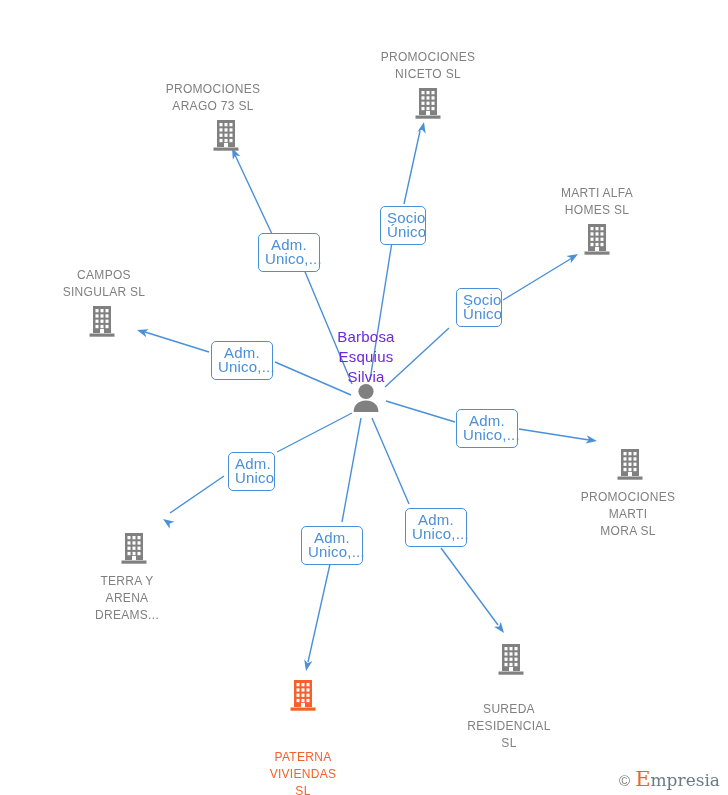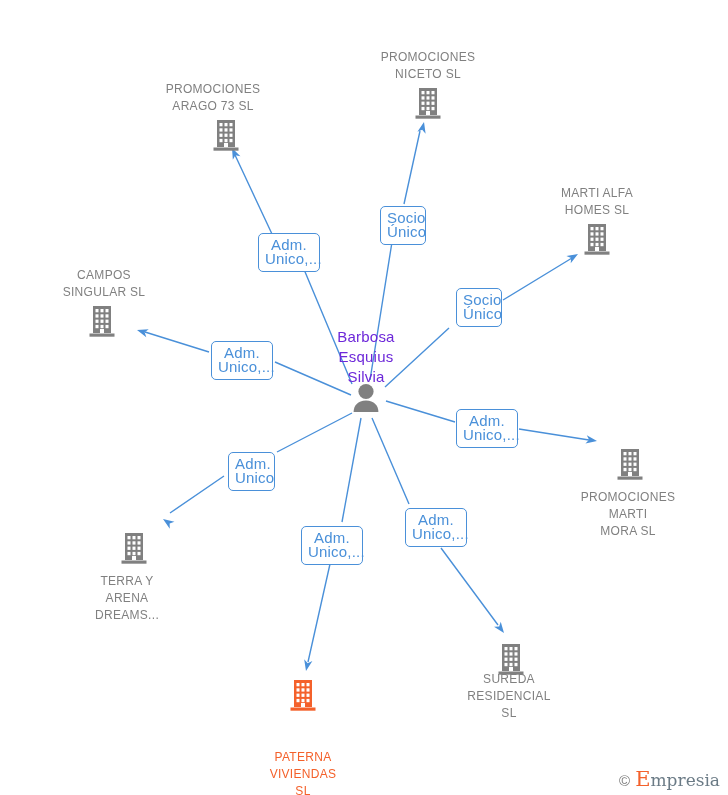--- a/index.html
+++ b/index.html
@@ -298,21 +298,21 @@
               <rect x="7.5" y="15.6" width="3" height="3.3" fill="#ffffff"></rect>
               <rect x="12.5" y="15.6" width="3" height="3.3" fill="#ffffff"></rect>
               <rect x="17.5" y="15.6" width="3" height="3.3" fill="#ffffff"></rect>
               <rect x="7.5" y="20.9" width="3" height="3.3" fill="#ffffff"></rect>
               <rect x="12.5" y="20.9" width="3" height="3.3" fill="#ffffff"></rect>
               <rect x="17.5" y="20.9" width="3" height="3.3" fill="#ffffff"></rect>
               <rect x="12" y="25" width="4" height="4" fill="#ffffff"></rect>
             </g>
           </svg></span>
       </div>
-      <div class="node node-label-wrap" style="left: 509px; top: 670px;"><span class="node-label">SUREDA
+      <div class="node node-label-wrap" style="left: 509px; top: 700px;"><span class="node-label">SUREDA
 RESIDENCIAL
 SL</span></div>
       <div class="node" style="left: 366px; top: 382px;">
         <span class="node-icon"><svg width="34" height="34" viewBox="0 0 34 34">
             <circle cx="17" cy="9.5" r="7.6" fill="#808080"></circle>
             <path d="M17 18.5 c-8.2 0 -12.4 5.2 -12.4 11.5 h24.8 c0 -6.3 -4.2 -11.5 -12.4 -11.5 z" fill="#808080"></path>
           </svg></span>
       </div>
       <div class="node" style="left: 366px; top: 327px;"><span class="node-label person">Barbosa
 Esquius

